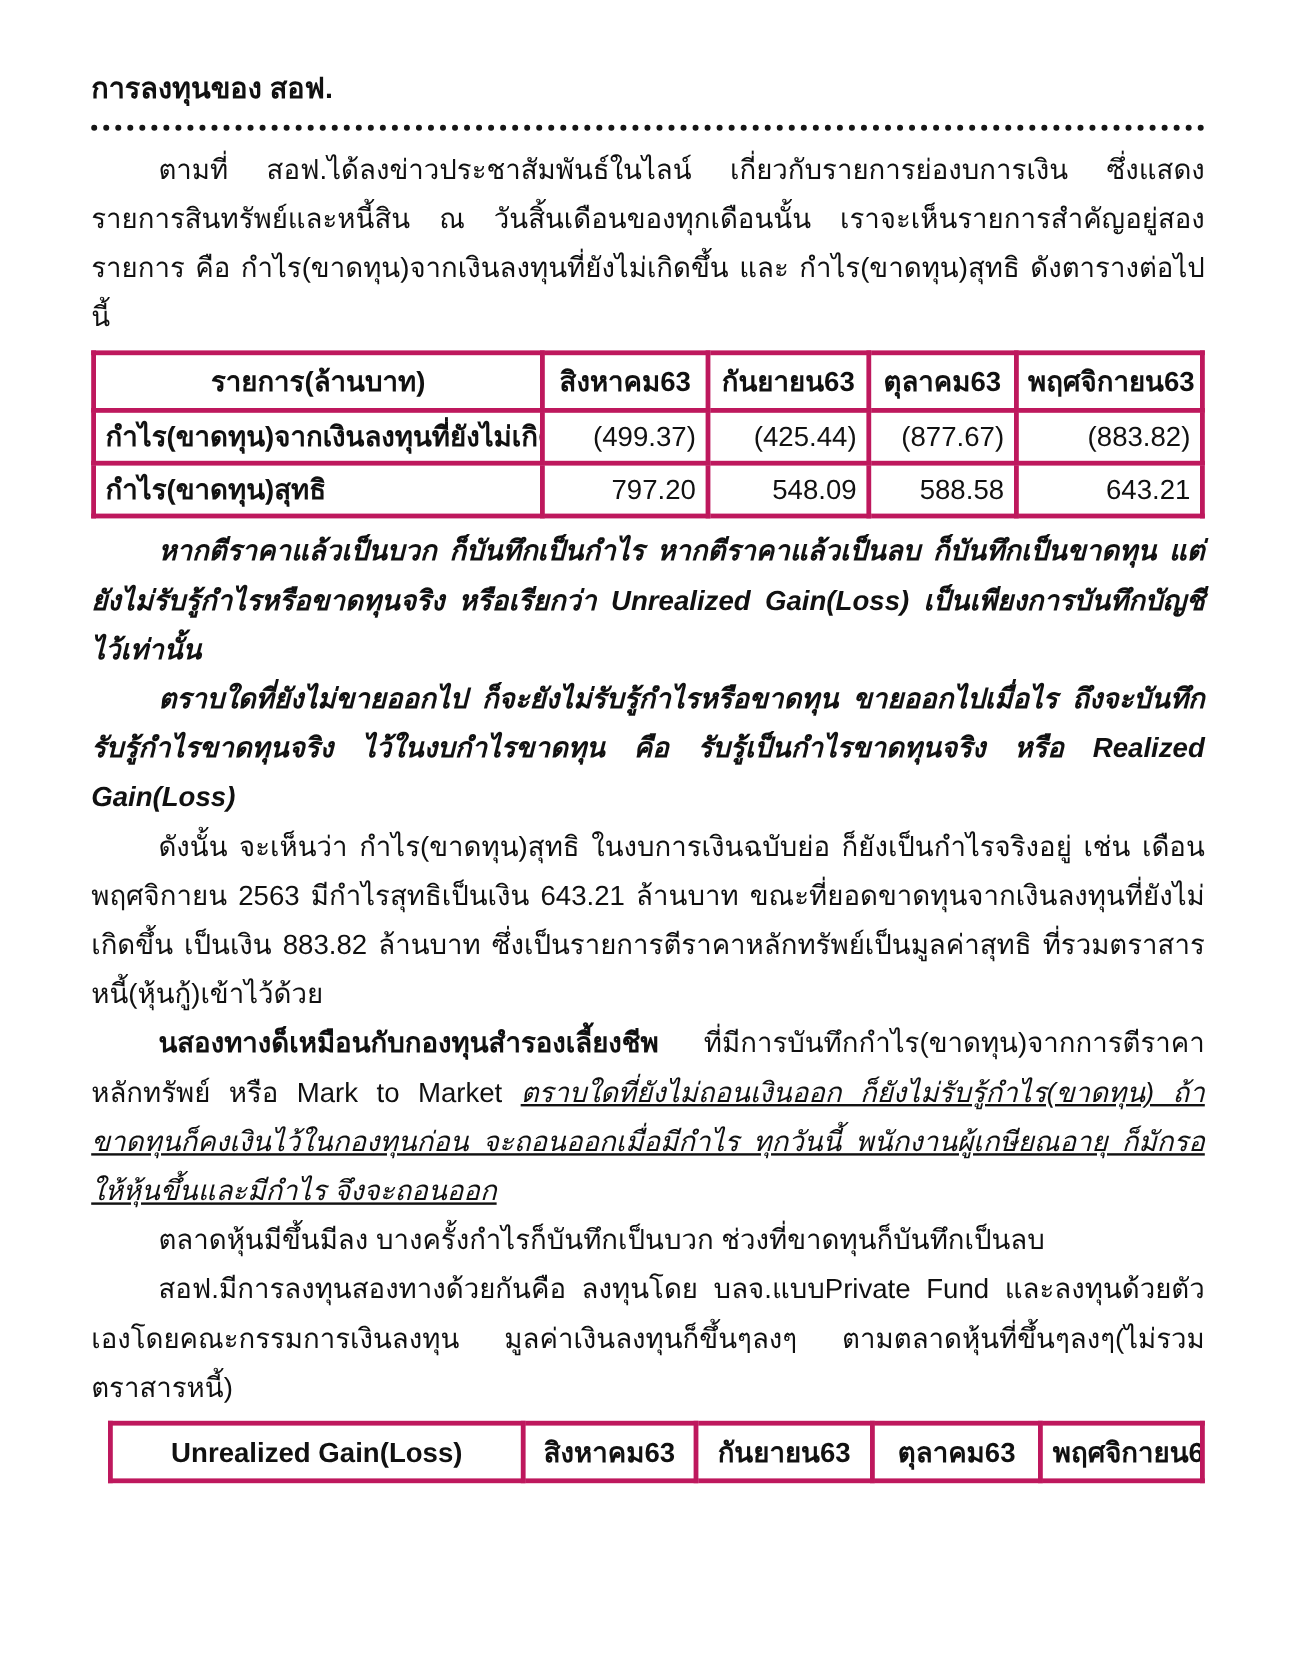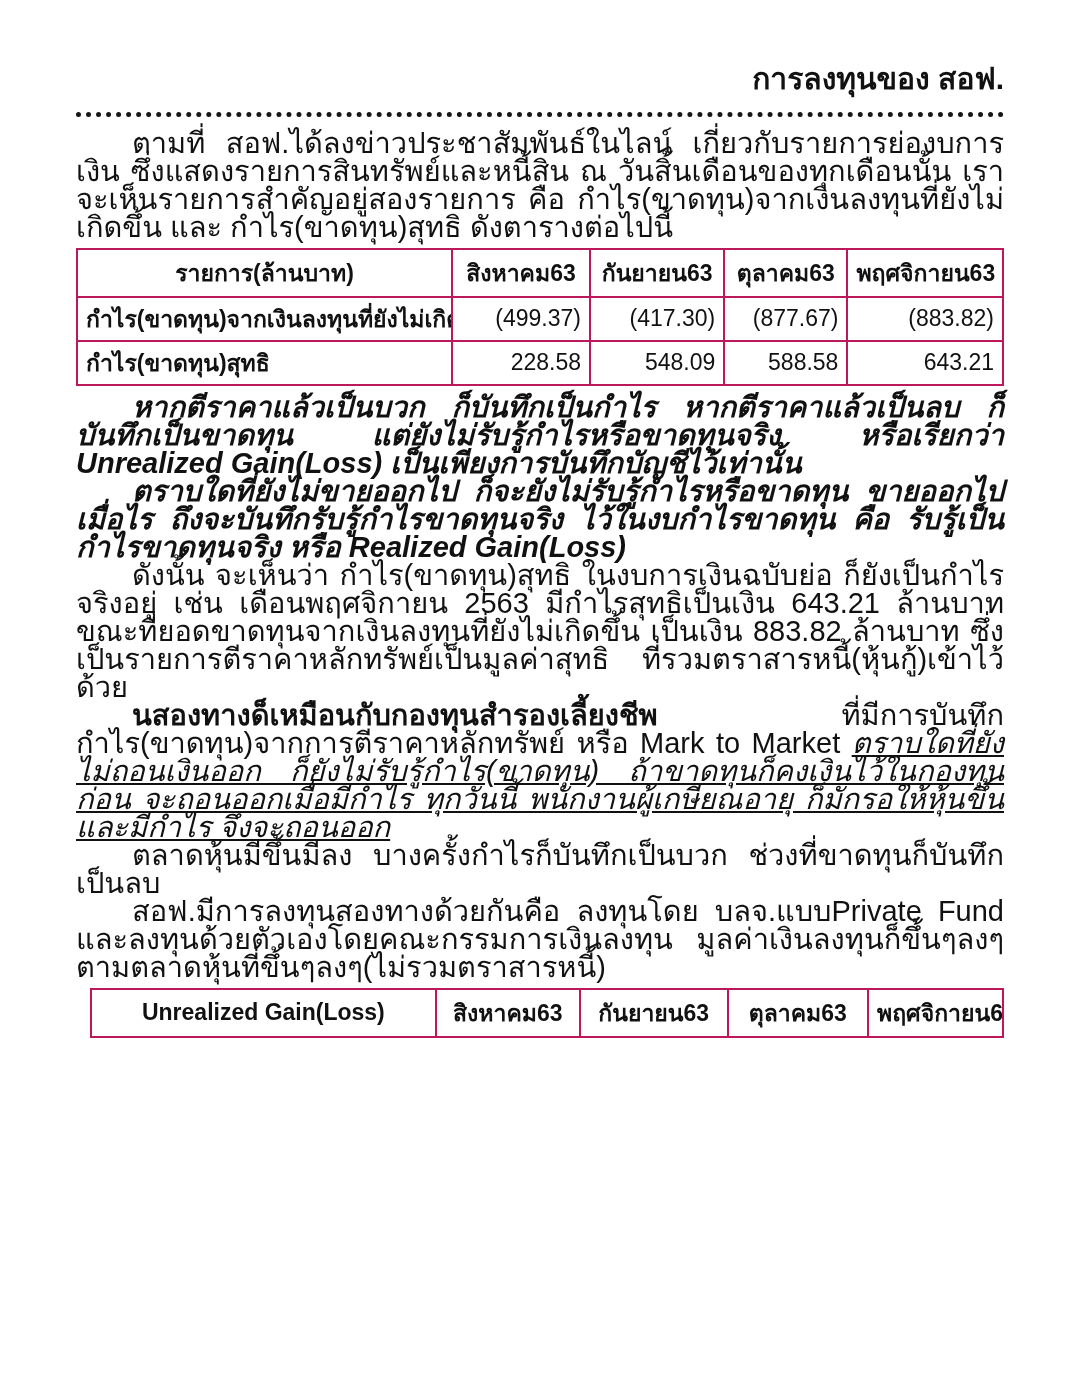--- a/index.html
+++ b/index.html
@@ -9,48 +9,48 @@
     color: #111111;
     overflow: hidden;
   }
   .page {
     box-sizing: border-box;
     width: 1080px; height: 1389px;
     padding: 60px 76px 0 76px;
   }
   .title {
     margin: 0 0 14px 0;
-    text-align: right;
-    font-size: 30px;
+    text-align: left;
+    font-size: 24px;
     font-weight: bold;
     line-height: 1.25;
   }
   .dotted-divider {
     height: 0;
     border-top: 5px dotted #161616;
     margin: 0 0 12px 0;
   }
   p.body {
     margin: 0;
-    font-size: 29px;
-    line-height: 28px;
+    font-size: 23px;
+    line-height: 41px;
     text-align: justify;
   }
   .indent { text-indent: 56px; }
   .bi { font-weight: bold; font-style: italic; }
   .seg-bold { font-weight: bold; }
   .seg-italic-u { font-style: italic; text-decoration: underline; }
   table.doc-table {
     border-collapse: collapse;
     table-layout: fixed;
     width: 100%;
     margin: 7px 0 7px 0;
   }
   table.doc-table th, table.doc-table td {
-    border: 2px solid #be185d;
+    border: 4px solid #be185d;
     font-size: 23px;
     padding: 2px 8px;
     box-sizing: border-box;
     overflow: hidden;
     white-space: nowrap;
   }
   table.doc-table th { font-weight: bold; text-align: center; height: 48px; }
   table.doc-table td { height: 44px; }
   td.cell-label { font-weight: bold; text-align: left; padding-left: 10px; }
   td.cell-val { text-align: right; font-weight: normal; }
@@ -87,27 +87,27 @@
         <th>สิงหาคม63</th>
         <th>กันยายน63</th>
         <th>ตุลาคม63</th>
         <th>พฤศจิกายน63</th>
       </tr>
     </thead>
     <tbody>
       <tr>
         <td class="cell-label">กำไร(ขาดทุน)จากเงินลงทุนที่ยังไม่เกิดขึ้น</td>
         <td class="cell-val">(499.37)</td>
-        <td class="cell-val">(417.30)</td>
+        <td class="cell-val">(425.44)</td>
         <td class="cell-val">(877.67)</td>
         <td class="cell-val">(883.82)</td>
       </tr>
       <tr>
         <td class="cell-label">กำไร(ขาดทุน)สุทธิ</td>
-        <td class="cell-val">228.58</td>
+        <td class="cell-val">797.20</td>
         <td class="cell-val">548.09</td>
         <td class="cell-val">588.58</td>
         <td class="cell-val">643.21</td>
       </tr>
     </tbody>
   </table>
 
   <p class="body indent bi">หากตีราคาแล้วเป็นบวก ก็บันทึกเป็นกำไร หากตีราคาแล้วเป็นลบ ก็บันทึกเป็นขาดทุน แต่ยังไม่รับรู้กำไรหรือขาดทุนจริง หรือเรียกว่า Unrealized Gain(Loss) เป็นเพียงการบันทึกบัญชีไว้เท่านั้น</p>
   <p class="body indent bi">ตราบใดที่ยังไม่ขายออกไป ก็จะยังไม่รับรู้กำไรหรือขาดทุน ขายออกไปเมื่อไร ถึงจะบันทึกรับรู้กำไรขาดทุนจริง ไว้ในงบกำไรขาดทุน คือ รับรู้เป็นกำไรขาดทุนจริง หรือ Realized Gain(Loss)</p>
   <p class="body indent">ดังนั้น จะเห็นว่า กำไร(ขาดทุน)สุทธิ ในงบการเงินฉบับย่อ ก็ยังเป็นกำไรจริงอยู่ เช่น เดือนพฤศจิกายน 2563 มีกำไรสุทธิเป็นเงิน 643.21 ล้านบาท ขณะที่ยอดขาดทุนจากเงินลงทุนที่ยังไม่เกิดขึ้น เป็นเงิน 883.82 ล้านบาท ซึ่งเป็นรายการตีราคาหลักทรัพย์เป็นมูลค่าสุทธิ ที่รวมตราสารหนี้(หุ้นกู้)เข้าไว้ด้วย</p>

